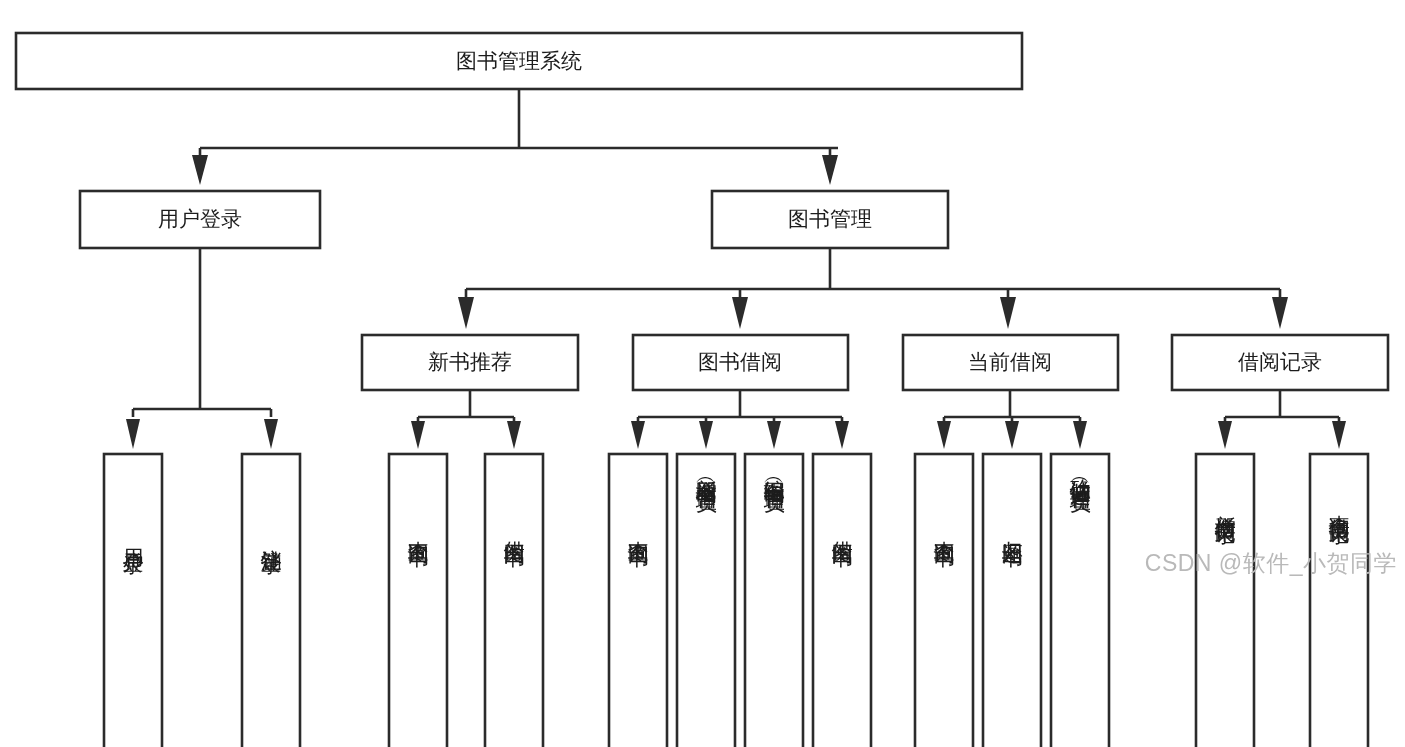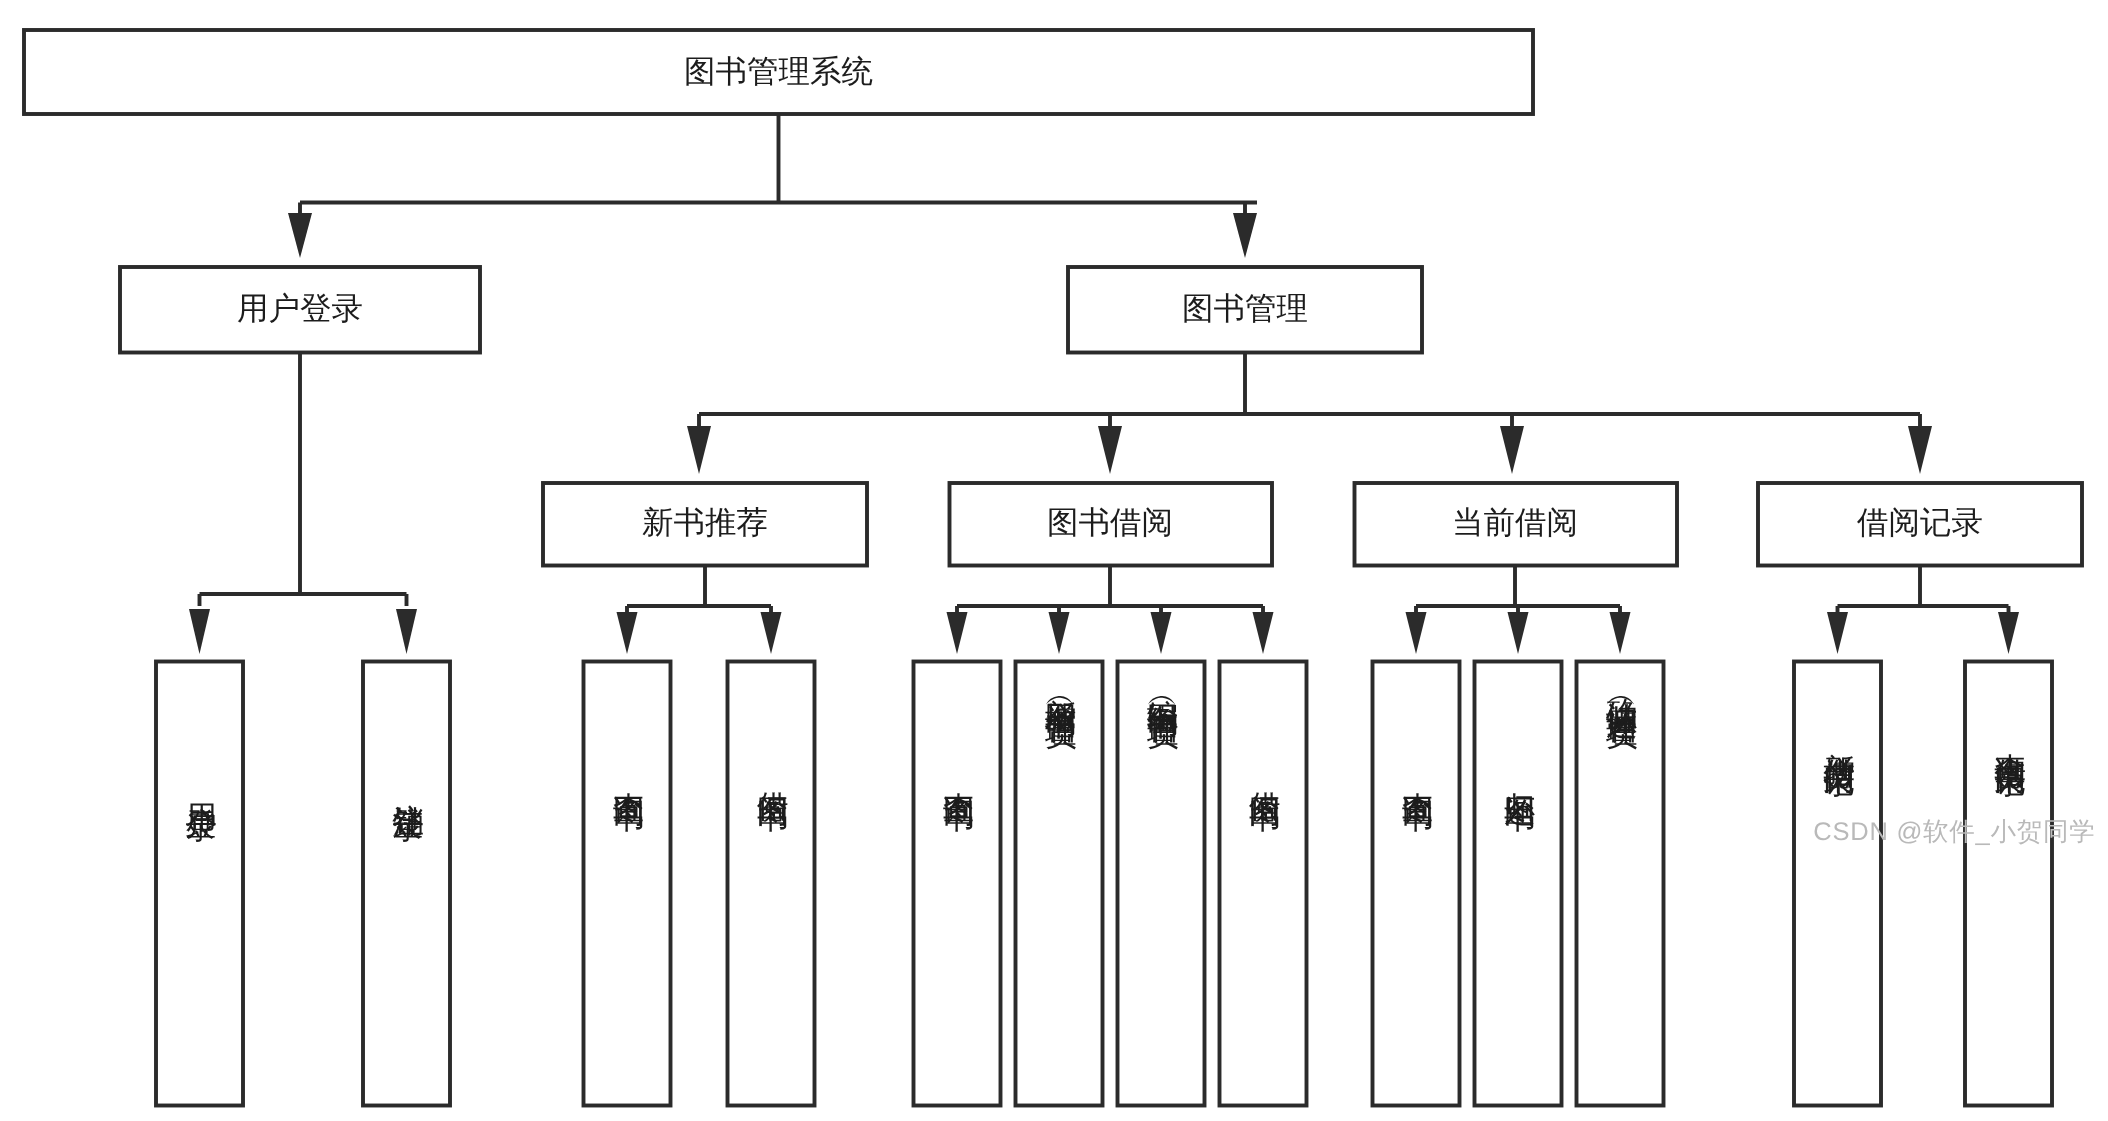--- a/index.html
+++ b/index.html
@@ -10,21 +10,21 @@
   body {
     width: 1405px;
     height: 747px;
     font-family: "Liberation Sans", "DejaVu Sans", sans-serif;
     overflow: hidden;
     position: relative;
   }
   #diagram-root {
     position: absolute;
     left: 0;
-    top: 4px;
+    top: 17px;
     width: 1405px;
     height: 566px;
   }
   svg.diagram {
     display: block;
     width: 1405px;
     height: 747px;
   }
   .node-rect {
     fill: #ffffff;
@@ -64,21 +64,21 @@
     line-height: 1.35;
     color: #1c1c1c;
     letter-spacing: 2px;
     white-space: nowrap;
   }
   .watermark {
     position: absolute;
     right: 8px;
     bottom: 4px;
     font-family: "Liberation Sans", "DejaVu Sans", sans-serif;
-    font-size: 17px;
+    font-size: 23px;
     color: #b9b9b9;
     letter-spacing: 0.5px;
     user-select: none;
   }
 </style>
 </head>
 <body>
 
 <div id="diagram-root">
 

